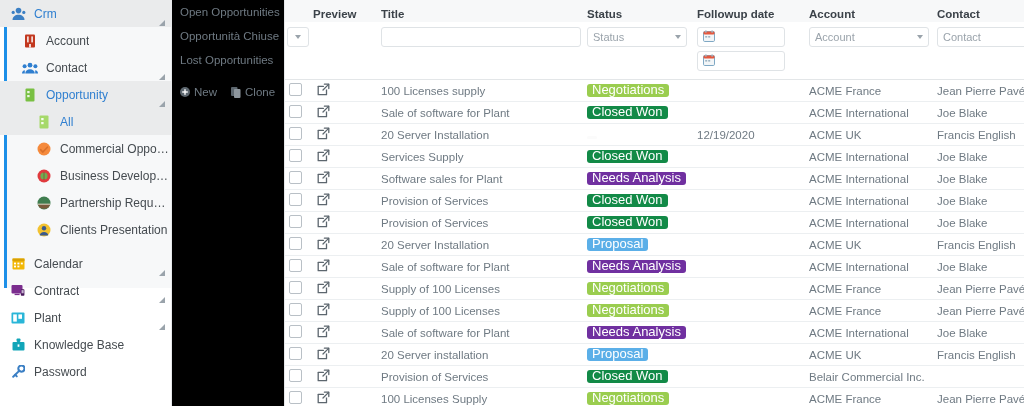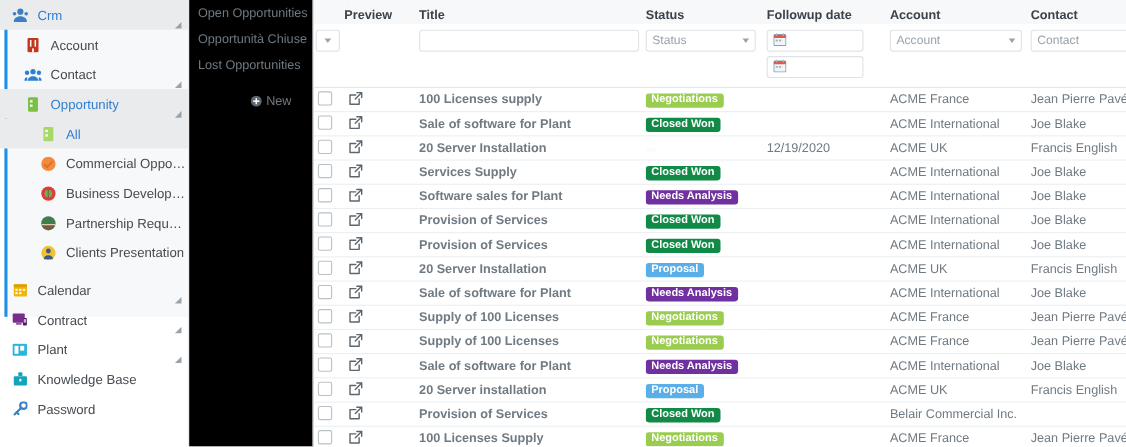--- a/index.html
+++ b/index.html
@@ -107,21 +107,20 @@
     gap: 14px;
     align-items: center;
   }
   .mp-btn {
     display: inline-flex;
     align-items: center;
     gap: 4px;
     color: #6f7a83;
     font-size: 11.5px;
     white-space: nowrap;
-    margin-left: 48px;
   }
   .mp-btn .g { display: inline-flex; color: #5c666e; }
 
   
   #table-area {
     flex: 1 1 auto;
     height: 406px;
     overflow: hidden;
     position: relative;
     background: #fff;
@@ -201,39 +200,39 @@
     padding: 0;
     vertical-align: middle;
     color: #6f7a83;
     font-size: 11.5px;
     white-space: nowrap;
     overflow: hidden;
   }
   tbody.rows tr:first-child td { border-top: 1px solid #e3e6e8; }
   td.c-title {
     color: #3b4249;
-    font-weight: bold;
+    font-weight: normal;
     font-size: 11.5px;
   }
   .chk {
     width: 11px; height: 11px;
     border: 1px solid #b9c0c6;
     border-radius: 2px;
     background: #fff;
     display: inline-block;
     margin-left: 4px;
   }
   .openico { display: inline-block; margin-left: 4px; }
 
   .badge {
     display: inline-block;
     border-radius: 3px;
     padding: 1px 5px 2px 5px;
-    font-size: 10px;
-    font-weight: bold;
+    font-size: 13px;
+    font-weight: normal;
     line-height: 10px;
     color: #fff;
     white-space: nowrap;
   }
   .badge.blank { color: #fdfdfd; background: #fbfbfb; }
 </style>
 </head>
 <body>
 
 <div id="app">

